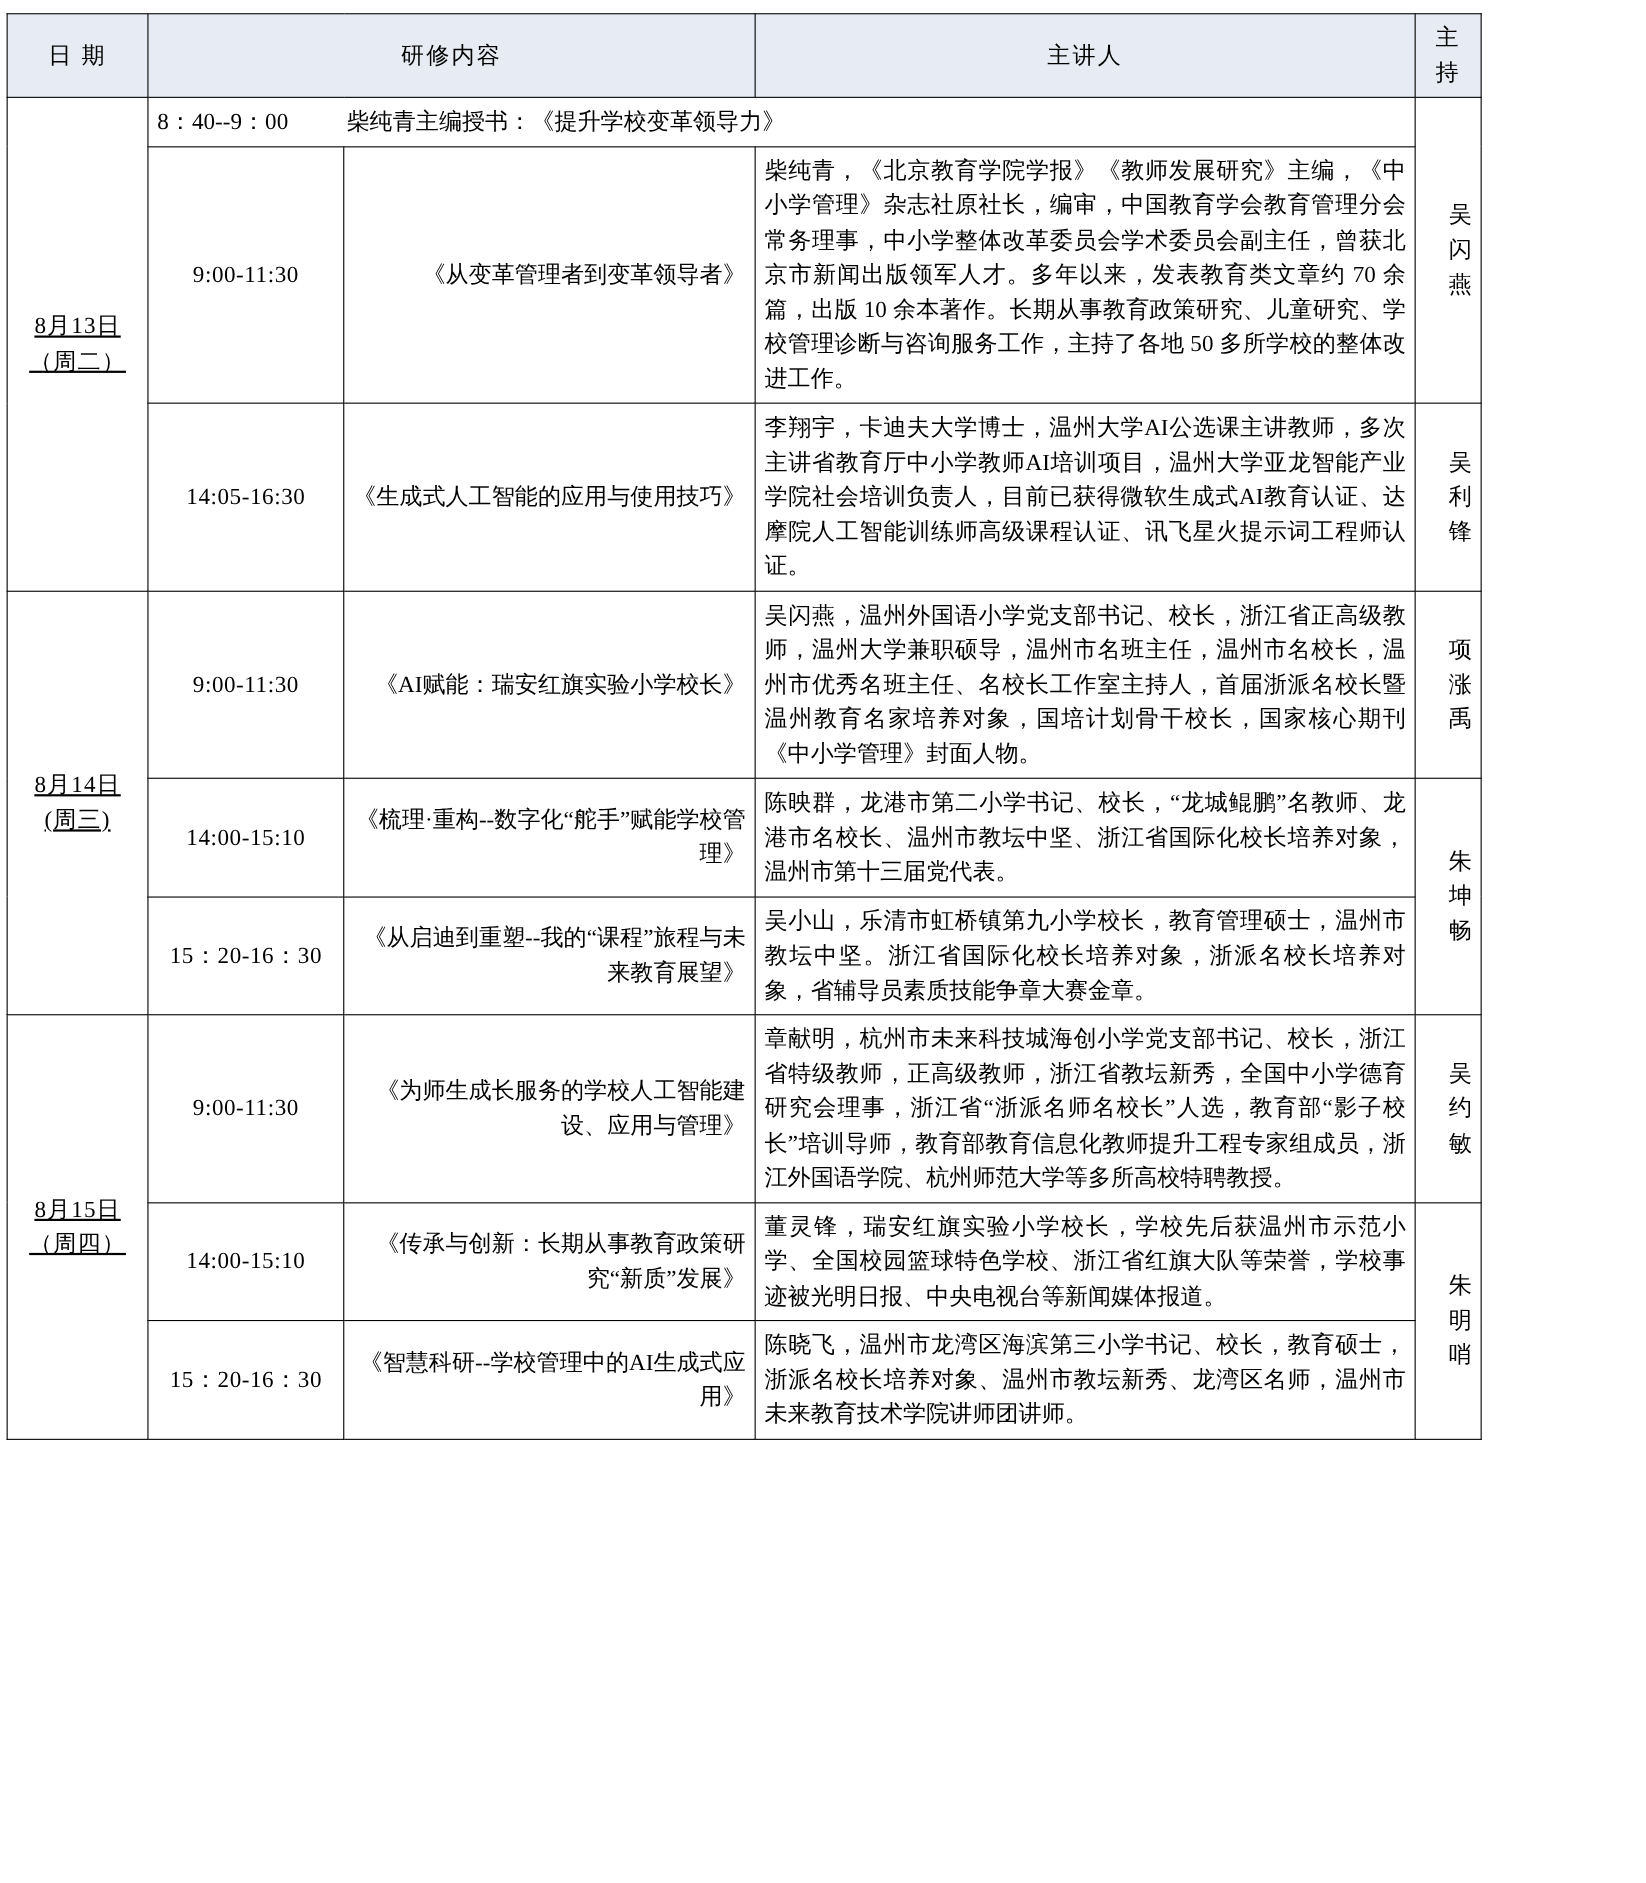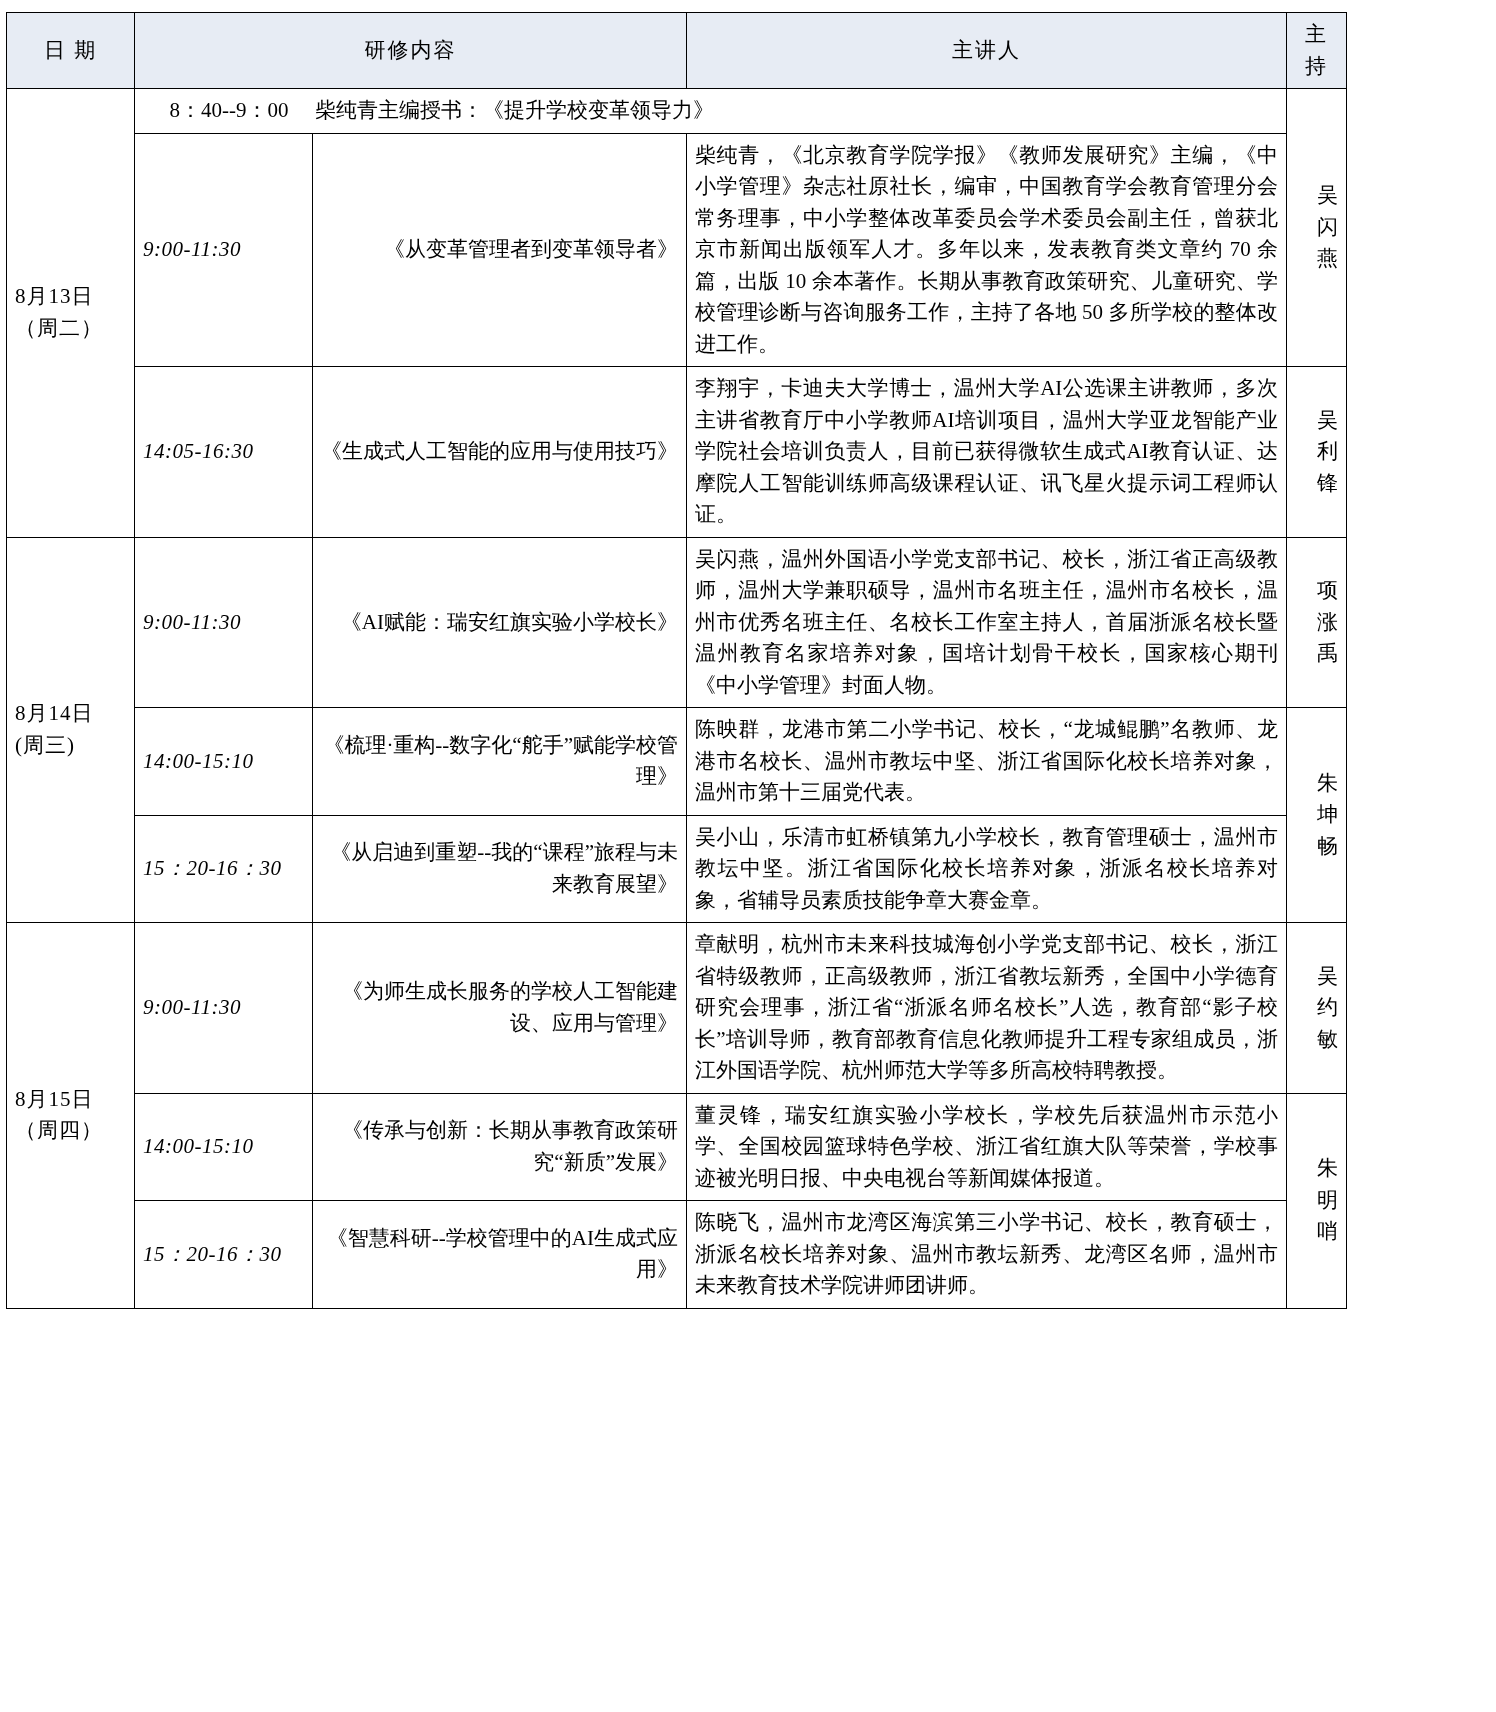--- a/index.html
+++ b/index.html
@@ -39,33 +39,34 @@
     font-size: 24px;
     letter-spacing: 2px;
   }
   col.c-date    { width: 128px; }
   col.c-time    { width: 178px; }
   col.c-content { width: 374px; }
   col.c-speaker { width: 600px; }
   col.c-host    { width: 60px; }
 
   td.date-cell {
-    text-align: left;
+    text-align: center;
     font-size: 22px;
     line-height: 1.7;
     letter-spacing: 1px;
+    text-decoration: underline;
   }
   td.date-cell .d-main { display: block; }
   td.date-cell .d-sub  { display: block; }
 
   td.time-cell {
+    text-align: center;
     font-size: 21px;
     white-space: nowrap;
     letter-spacing: 0.5px;
-    font-style: italic;
   }
   td.content-cell {
     text-align: right;
     font-size: 21px;
     line-height: 1.55;
   }
   td.speaker-cell {
     text-align: justify;
     text-justify: inter-ideograph;
     font-size: 21px;
@@ -83,21 +84,21 @@
     width: 1em;
     word-break: break-all;
   }
   td.wide-first {
     text-align: left;
     font-size: 21px;
   }
   td.wide-first .tm {
     display: inline-block;
     min-width: 172px;
-    text-align: center;
+    text-align: left;
   }
 </style>
 </head>
 <body>
 
 <div class="sheet">
   <table class="schedule">
     <colgroup>
       <col class="c-date">
       <col class="c-time">

